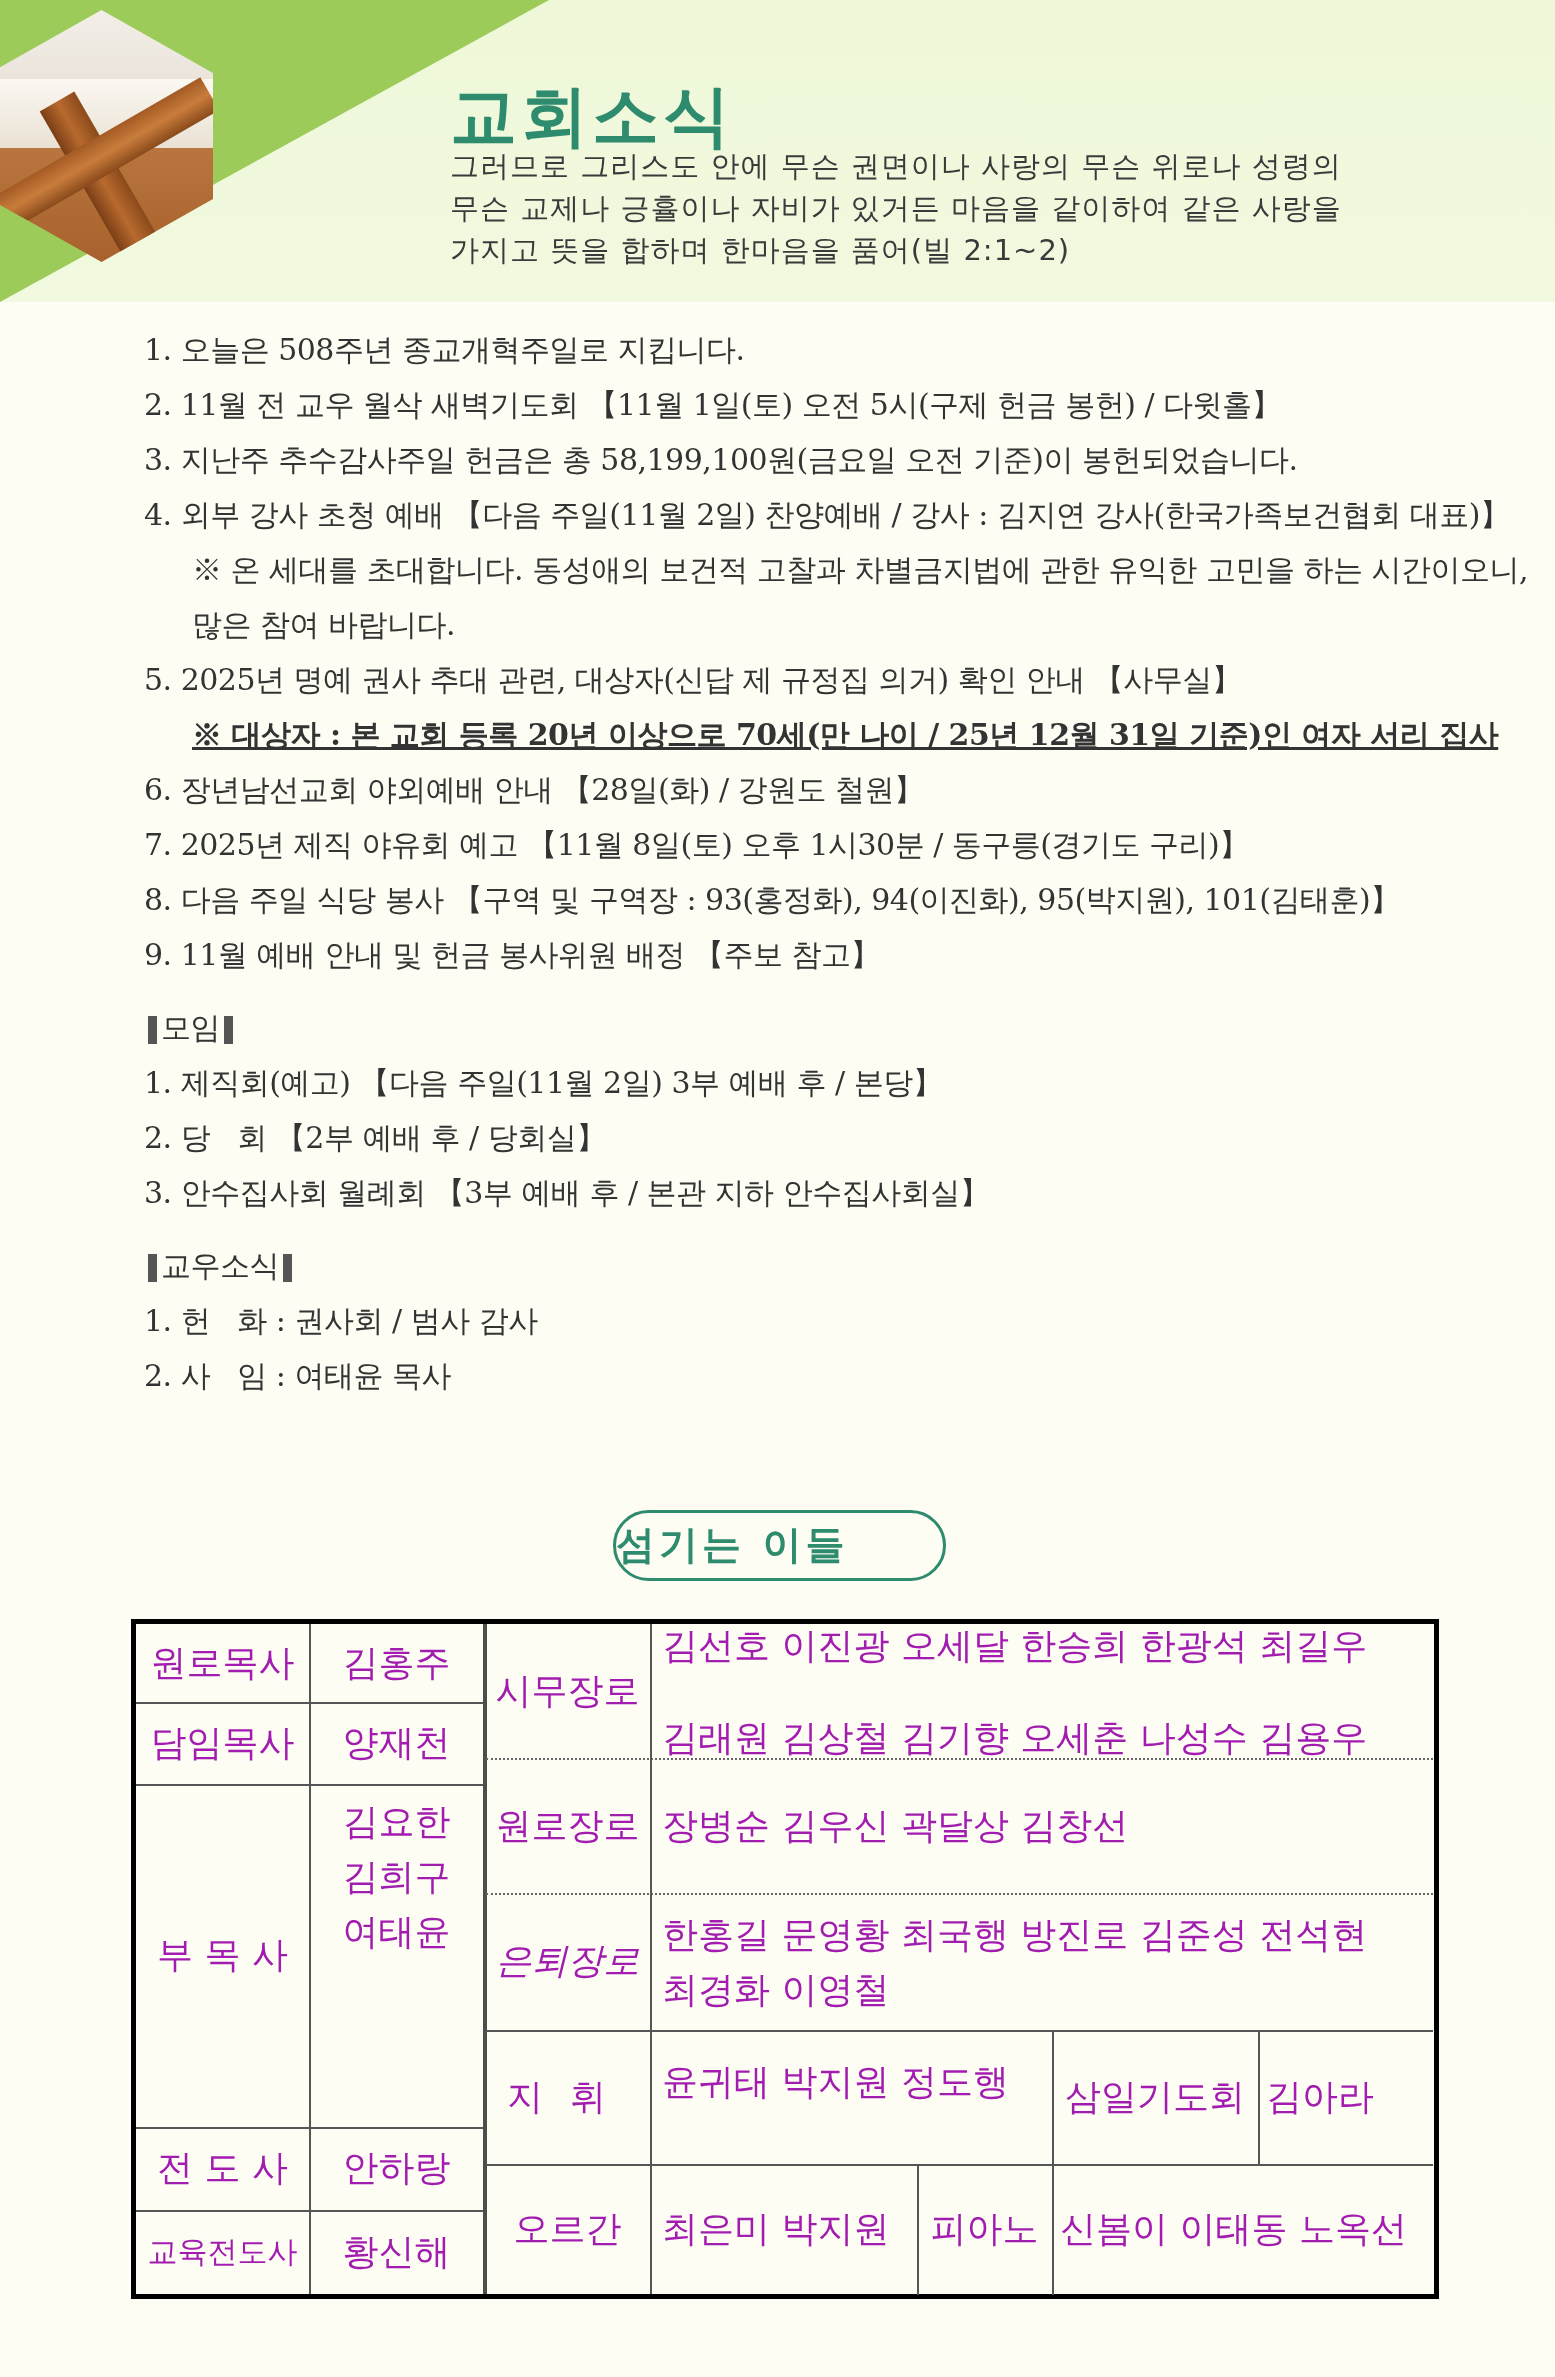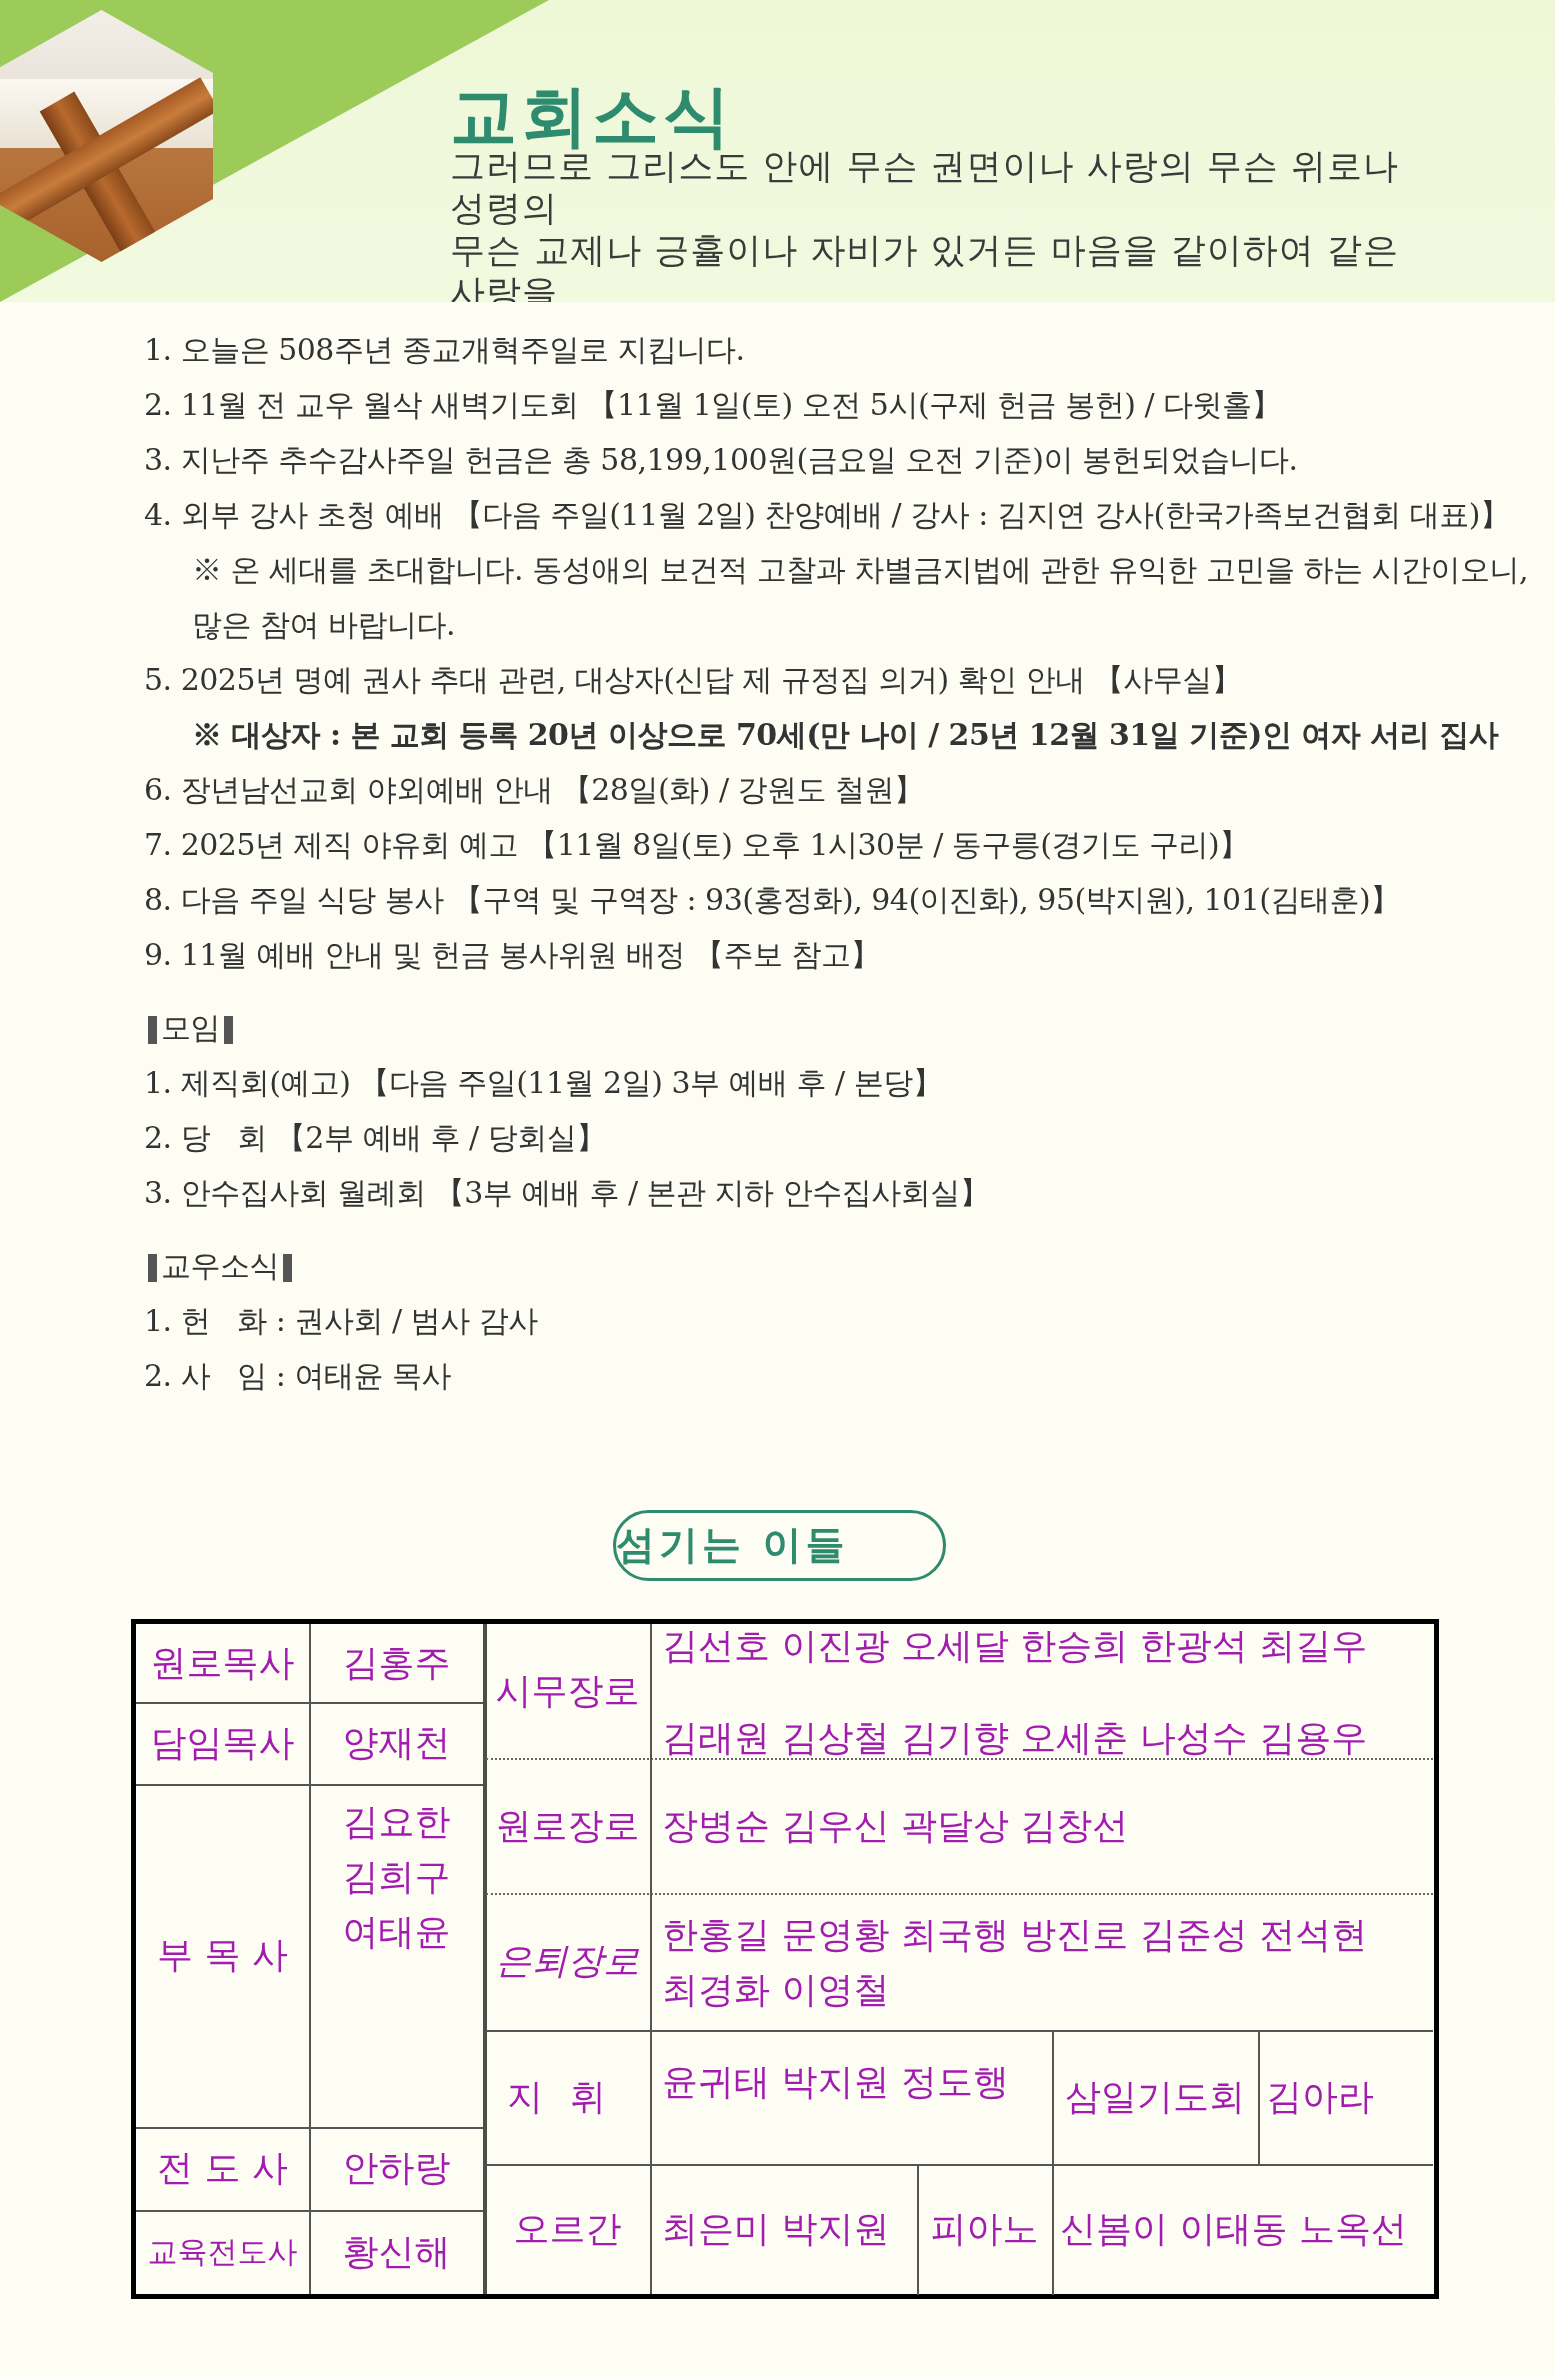--- a/index.html
+++ b/index.html
@@ -38,30 +38,30 @@
     position:absolute; left:-20px; top:129px; width:257px; height:38px;
     background:linear-gradient(180deg,#a45a24,#c97d3c,#8a4a1b);
     transform:rotate(-30deg);
   }
   .header .title {
     position:absolute; left:450px; top:71px;
     font-size:67px; font-weight:bold; color:#2e8b6e; letter-spacing:4px;
   }
   .header .verse {
     position:absolute; left:450px; top:145px; width:990px;
-    font-size:35px; line-height:42px; color:#3a3a3a; letter-spacing:1px;
+    font-size:29px; line-height:42px; color:#3a3a3a; letter-spacing:1px;
   }
   .notices {
     position:absolute; left:144px; top:322px; width:1317px;
     font-family:"DejaVu Serif", "Liberation Serif", serif;
     font-size:30px; color:#333; letter-spacing:-0.5px;
   }
   .notices .line { height:55px; line-height:55px; white-space:nowrap; }
   .notices .indent { padding-left:48px; }
-  .notices .bold { font-weight:bold; }
+  .notices .bold { font-weight:bold;text-decoration:underline; }
   .section-head { margin-top:18px; }
   .section-head .bar {
     display:inline-block; width:9px; height:28px; background:#555;
     vertical-align:middle; margin:0 4px;
   }
   .serve-title {
     position:absolute; left:613px; top:1510px; width:333px; height:71px;
     border:3px solid #2e8b6e; border-radius:38px; box-sizing:border-box;
     line-height:63px;
     font-size:39px; font-weight:bold; color:#2e8b6e; letter-spacing:4px;

